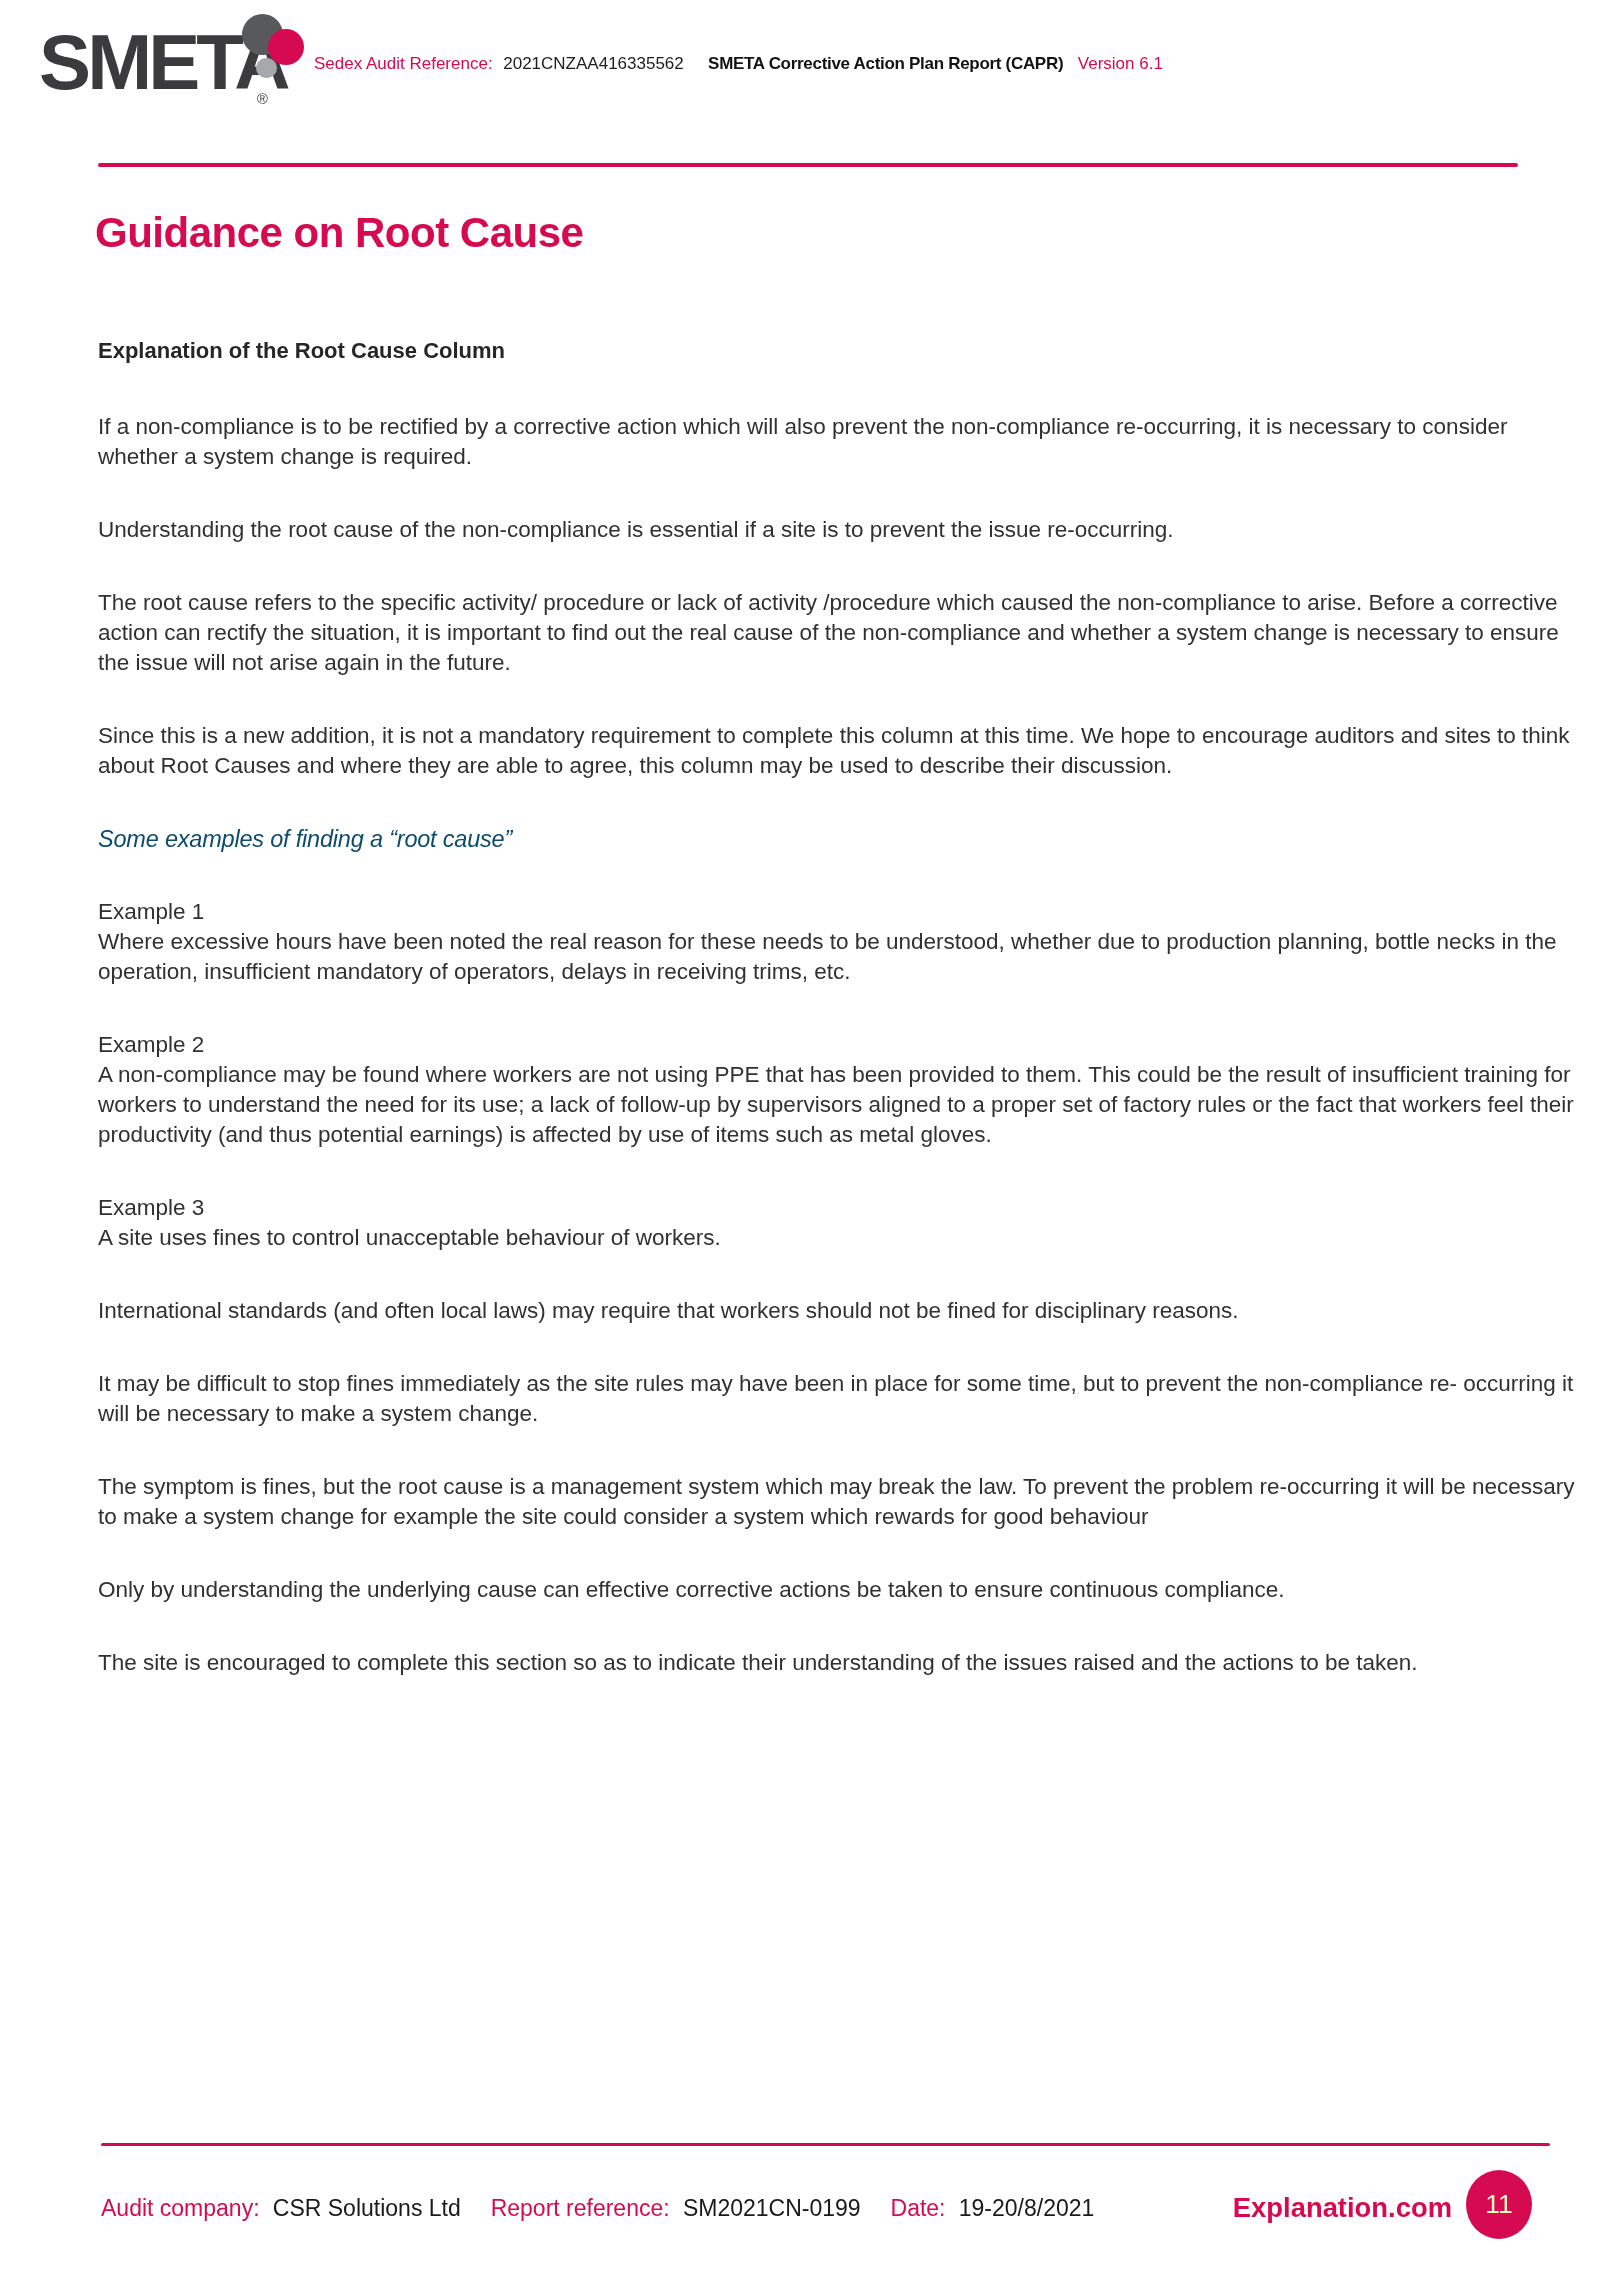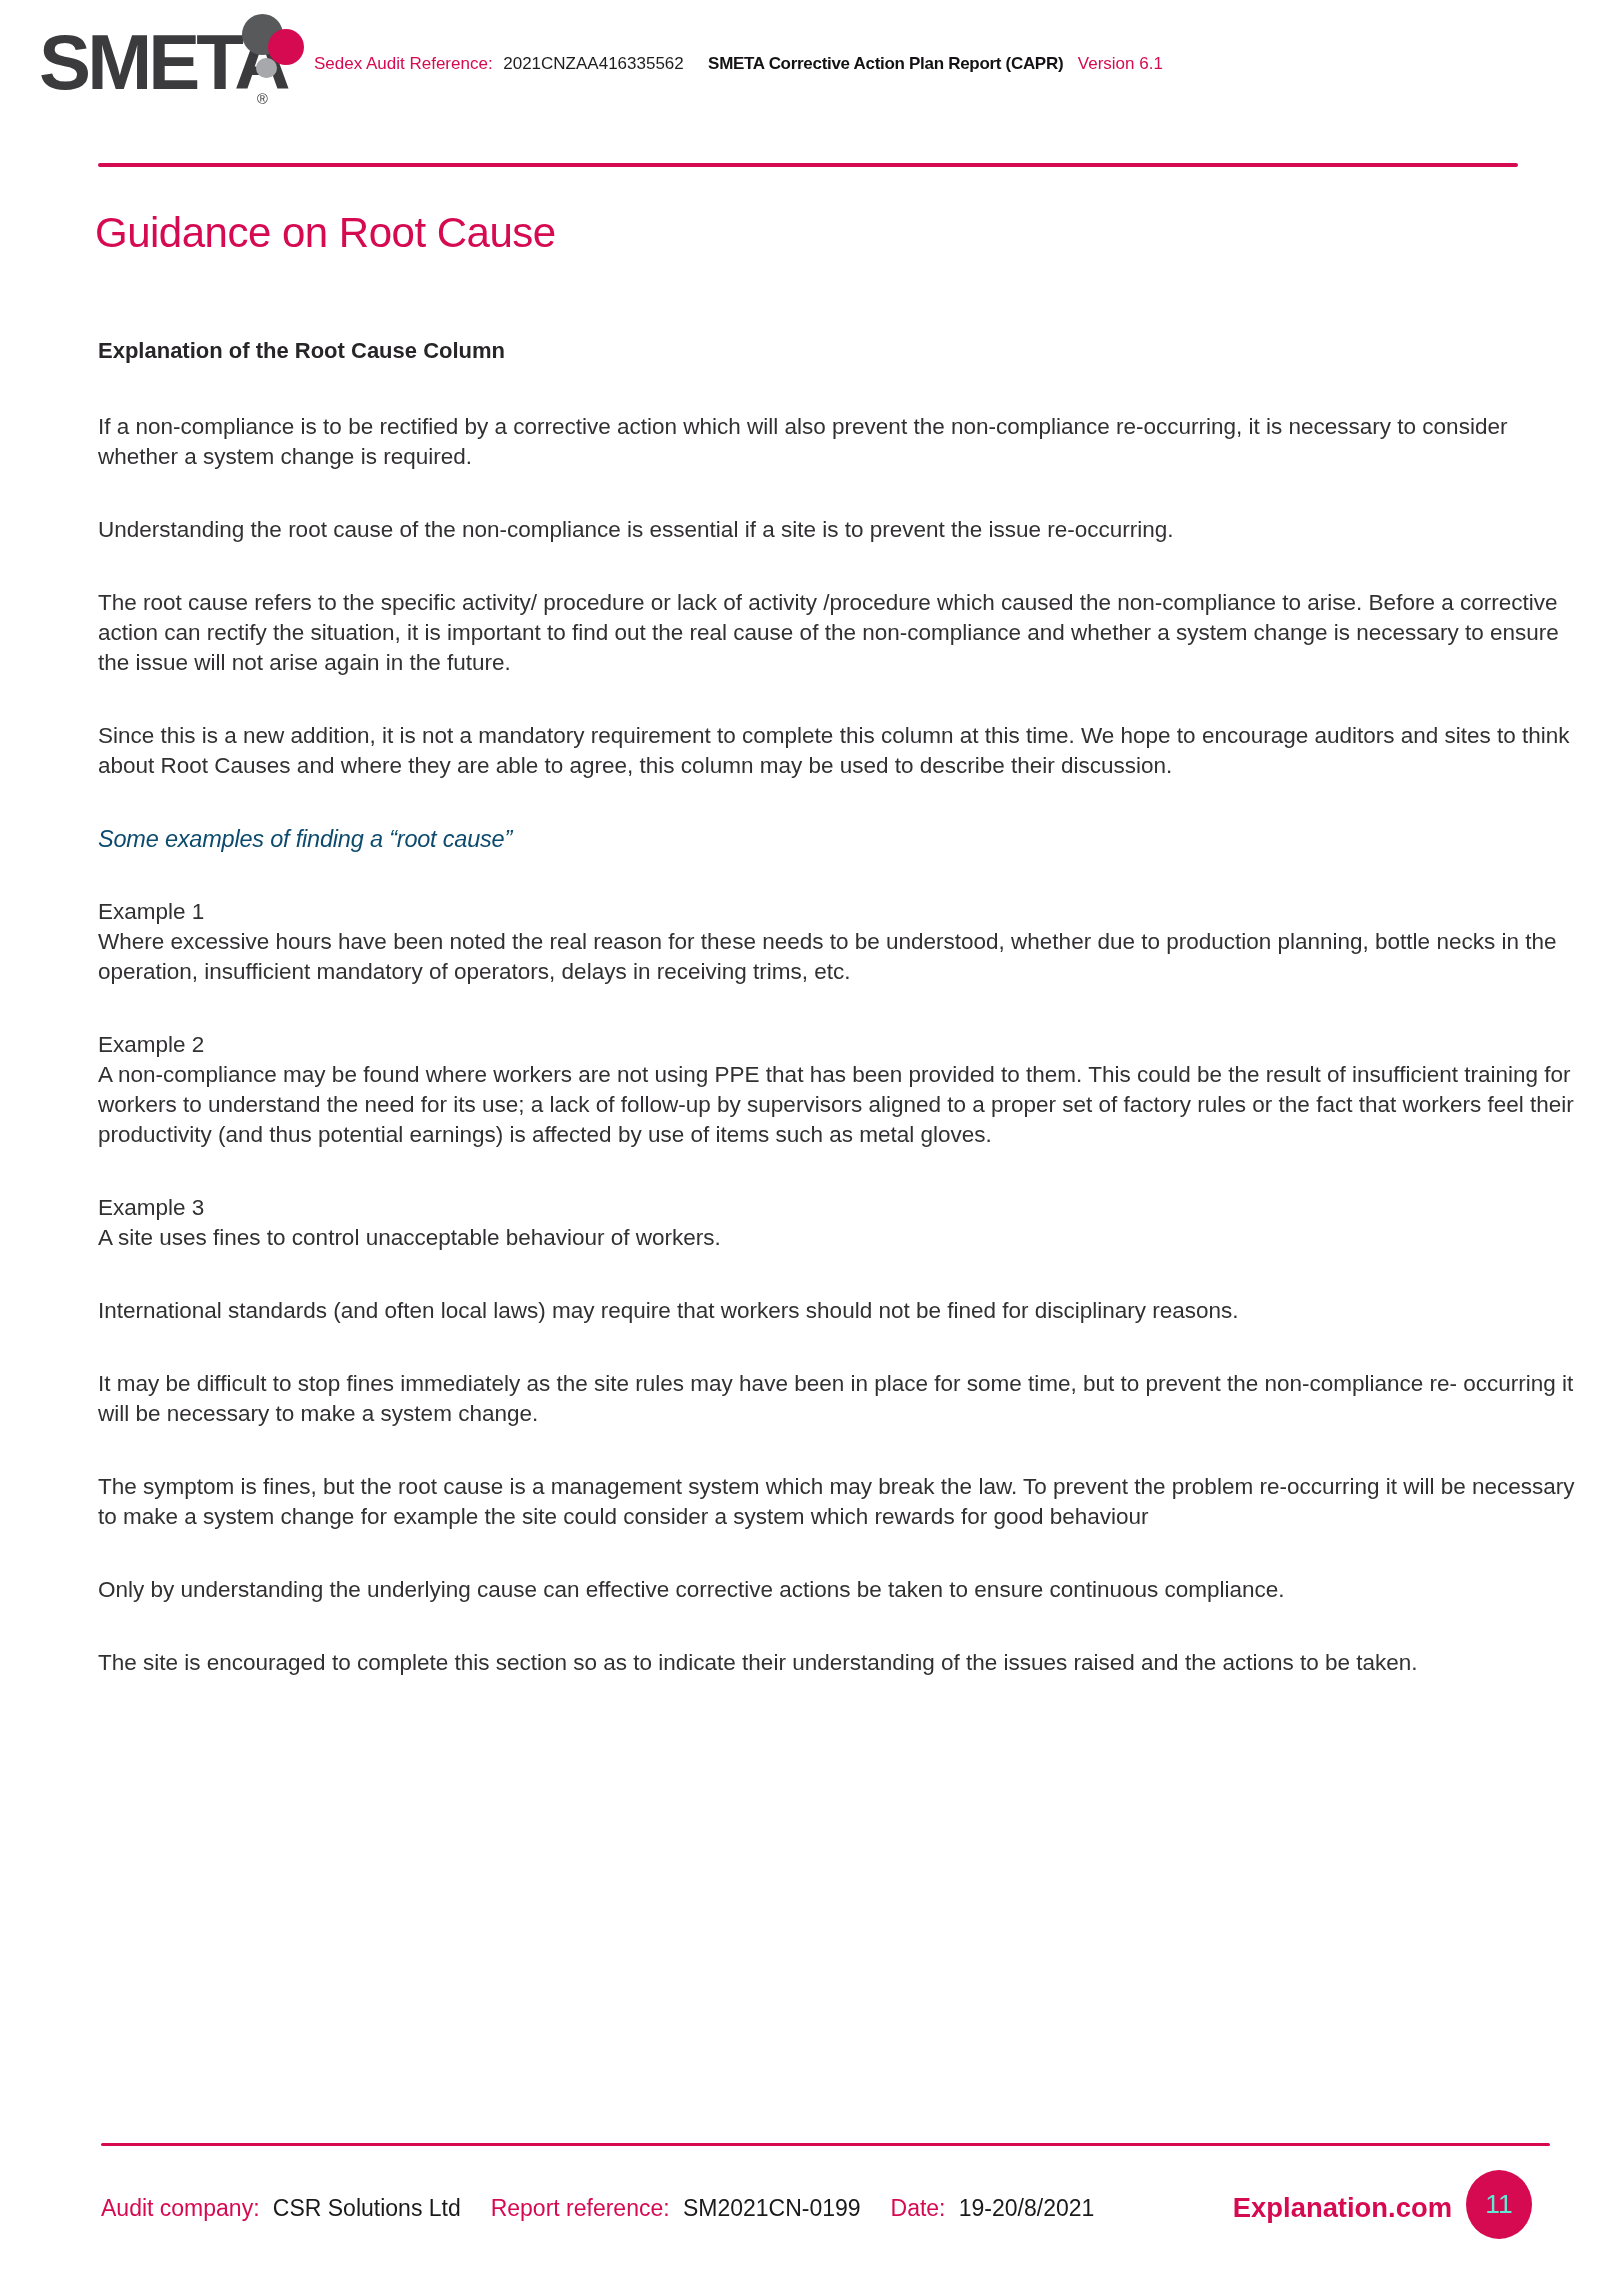--- a/index.html
+++ b/index.html
@@ -37,21 +37,21 @@
   .hdr-version { color:#d60a51; margin-left:9.8px; }
 
   .rule-top {
     position:absolute; left:98px; top:163px;
     width:1420px; height:3.9px; background:#d60a51; border-radius:2px;
   }
 
   
   .doc-title {
     position:absolute; left:95px; top:209px;
-    font-size:42px; font-weight:400; color:#d60a51; letter-spacing:-0.5px;
+    font-size:42px; font-weight:700; color:#d60a51; letter-spacing:-0.5px;
   }
   .section-heading {
     position:absolute; left:98px; top:338px;
     font-size:22px; font-weight:700; color:#272527;
   }
 
   
   .body-col {
     position:absolute; left:98px; top:412px; width:1480px;
     font-size:22.5px; line-height:30px; color:#323032;
@@ -74,21 +74,21 @@
   .ftr-label { color:#d60a51; }
   .ftr-value { color:#1b191a; margin-left:6.9px; }
   .ftr-gap { margin-left:23.5px; }
   .footer-site {
     position:absolute; right:169px; top:2192px;
     font-size:27.4px; font-weight:700; color:#d60a51;
   }
   .page-badge {
     position:absolute; left:1466px; top:2170px;
     width:66px; height:69px; border-radius:50%;
-    background:#d60a51; color:#5eead4;
+    background:#d60a51; color:#fef9c3;
     display:flex; align-items:center; justify-content:center;
     font-size:26.5px;
     text-align:center;
   }
 </style>
 </head>
 <body>
 
 <div class="page">
 

